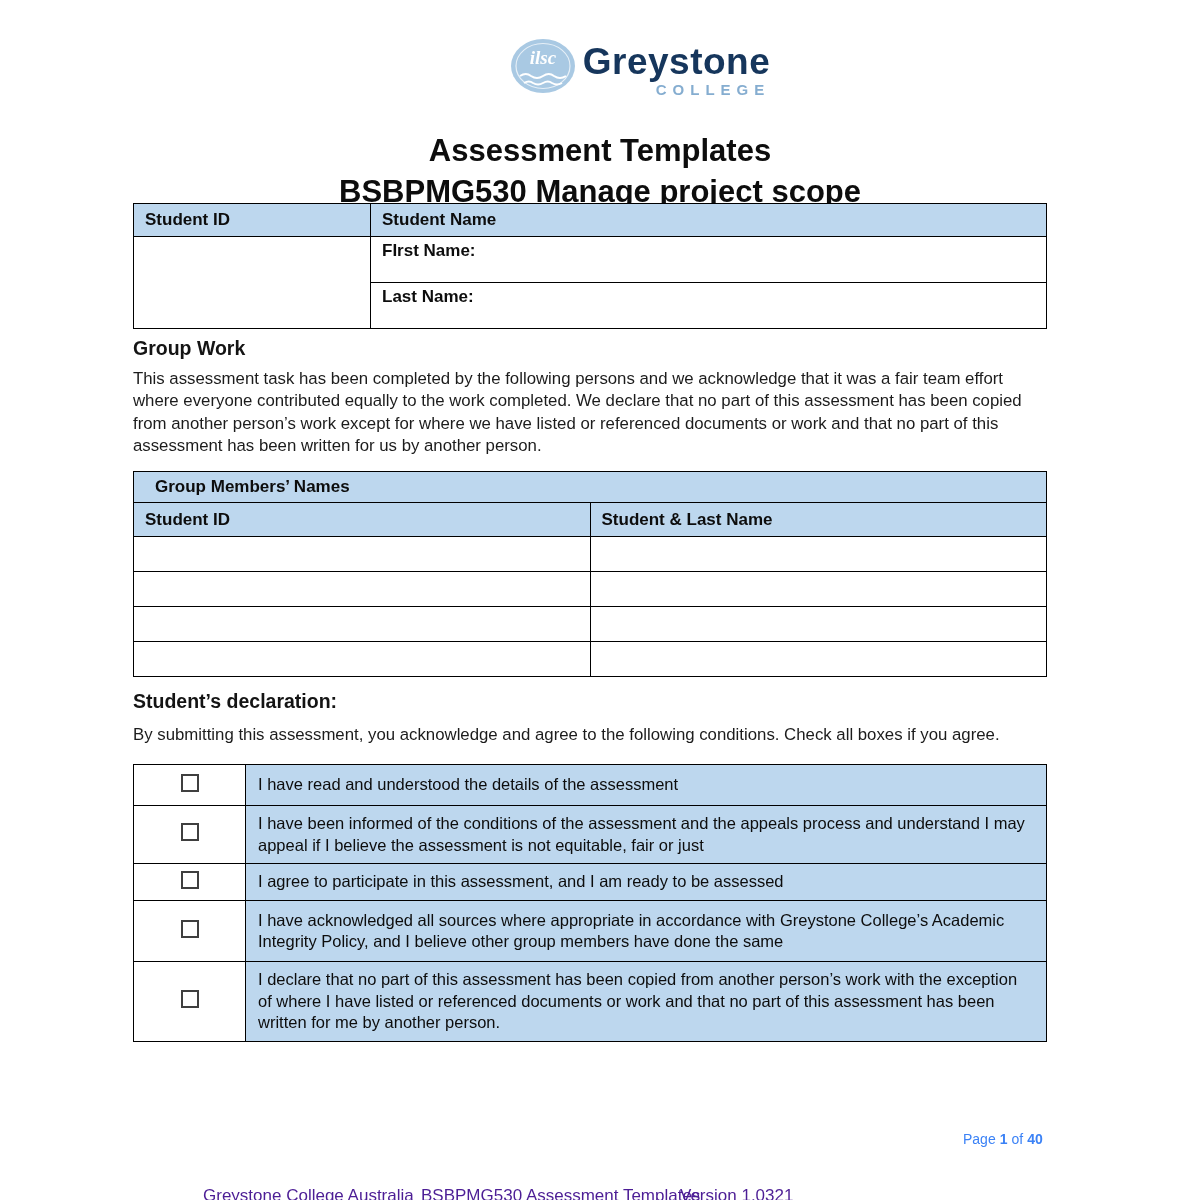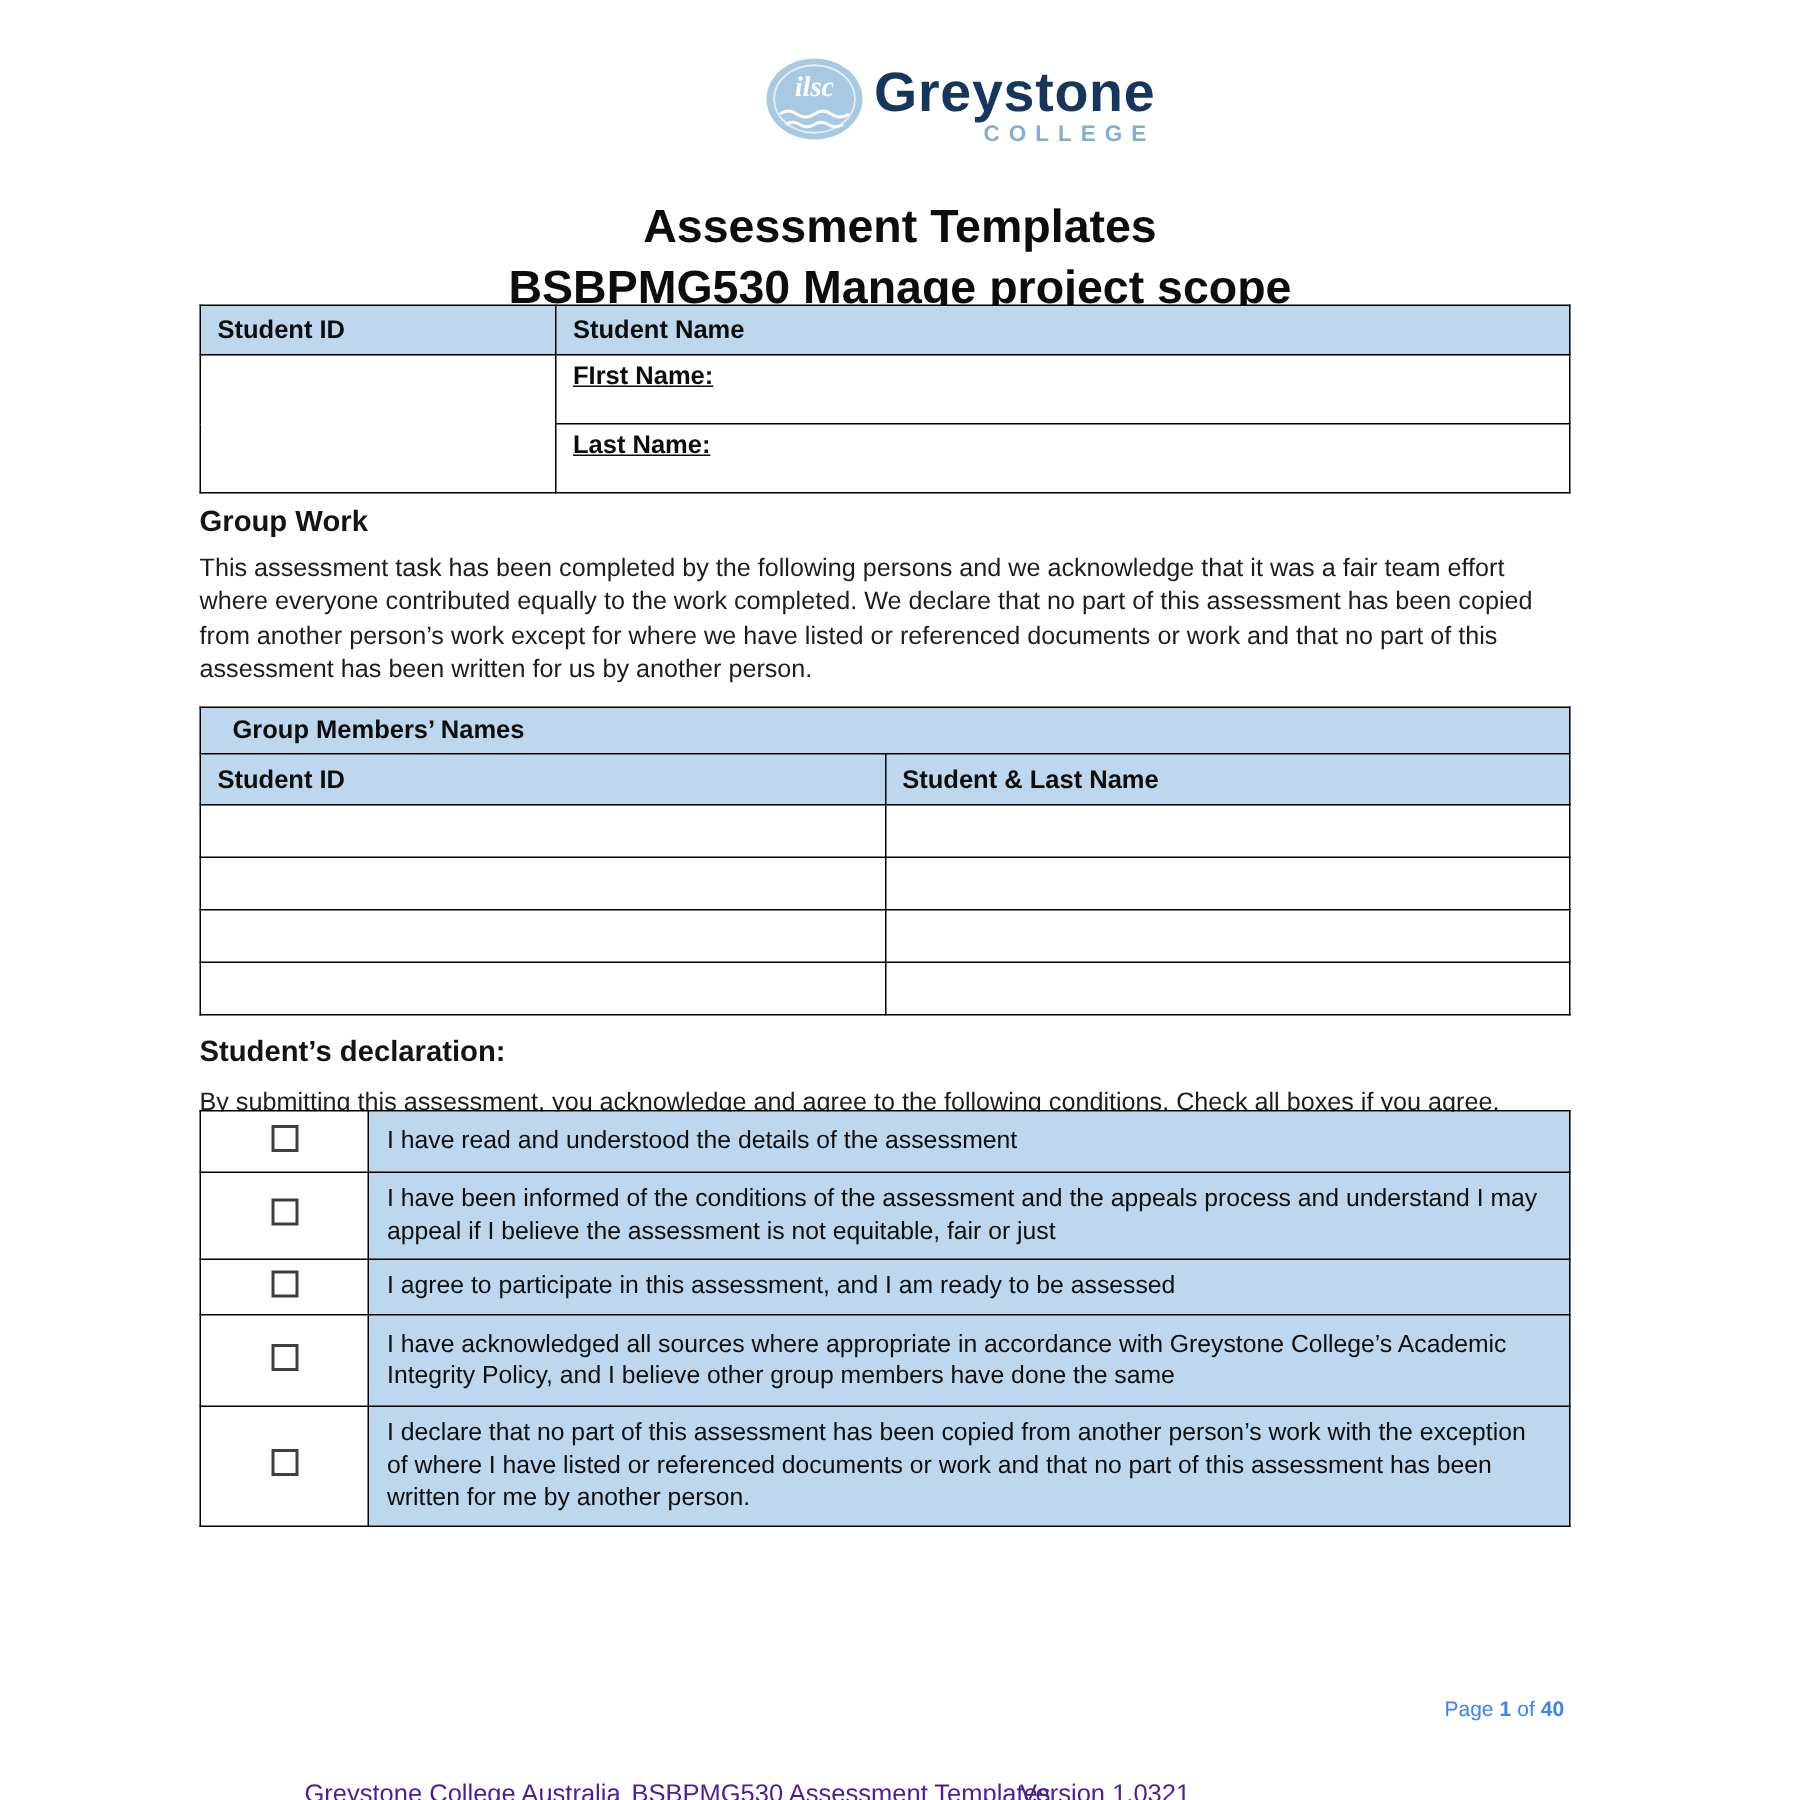--- a/index.html
+++ b/index.html
@@ -17,26 +17,26 @@
   
   .title{position:absolute;top:110px;left:0;width:100%;text-align:center;font-weight:bold;font-size:31px;line-height:41px;color:#0d0d0d;margin-top:20px;}
   
   table.tbl{position:absolute;left:133px;width:914px;border-collapse:collapse;table-layout:fixed;}
   .tbl td{border:1.6px solid #000;font-size:17px;text-align:left;padding:4px 11px;vertical-align:top;color:#0d0d0d;}
   .hd{background:#bdd7ee;font-weight:bold;}
   .col-narrow{width:214px;}
   .t1{top:203px;}
   .t1 .hrow td{height:24px;vertical-align:middle;}
   .t1 .frow td{height:37px;}
-  .t1 td.lbl{font-weight:bold;text-decoration:underline;}
+  .t1 td.lbl{font-weight:bold;}
   .t2{top:471px;}
   .t2 .trow td{height:22px;vertical-align:middle;padding-left:21px;}
   .t2 .hrow td{height:25px;vertical-align:middle;}
   .t2 .erow td{height:26px;}
-  .t3{top:740px;}
+  .t3{top:764px;}
   .t3 .chk-cell{width:89px;text-align:center;vertical-align:middle;background:#fff;}
   .t3 .txt-cell{background:#bdd7ee;font-size:16.5px;line-height:21.5px;padding:7px 12px;vertical-align:middle;}
   .checkbox{display:inline-block;width:14px;height:14px;border:2px solid #3f3f3f;background:#fff;}
   
   .section-h{position:absolute;left:133px;font-size:19.5px;font-weight:bold;color:#141414;}
   .para{position:absolute;left:133px;width:908px;font-size:16.8px;line-height:22.3px;color:#1c1c1c;}
   
   .footer-item{position:absolute;top:1186px;font-size:17px;color:#4c1d95;}
   .f1{left:203px;} .f2{left:421px;} .f3{left:680px;}
   .pg{left:963px;top:1131px;font-size:14px;color:#3b82f6;}

